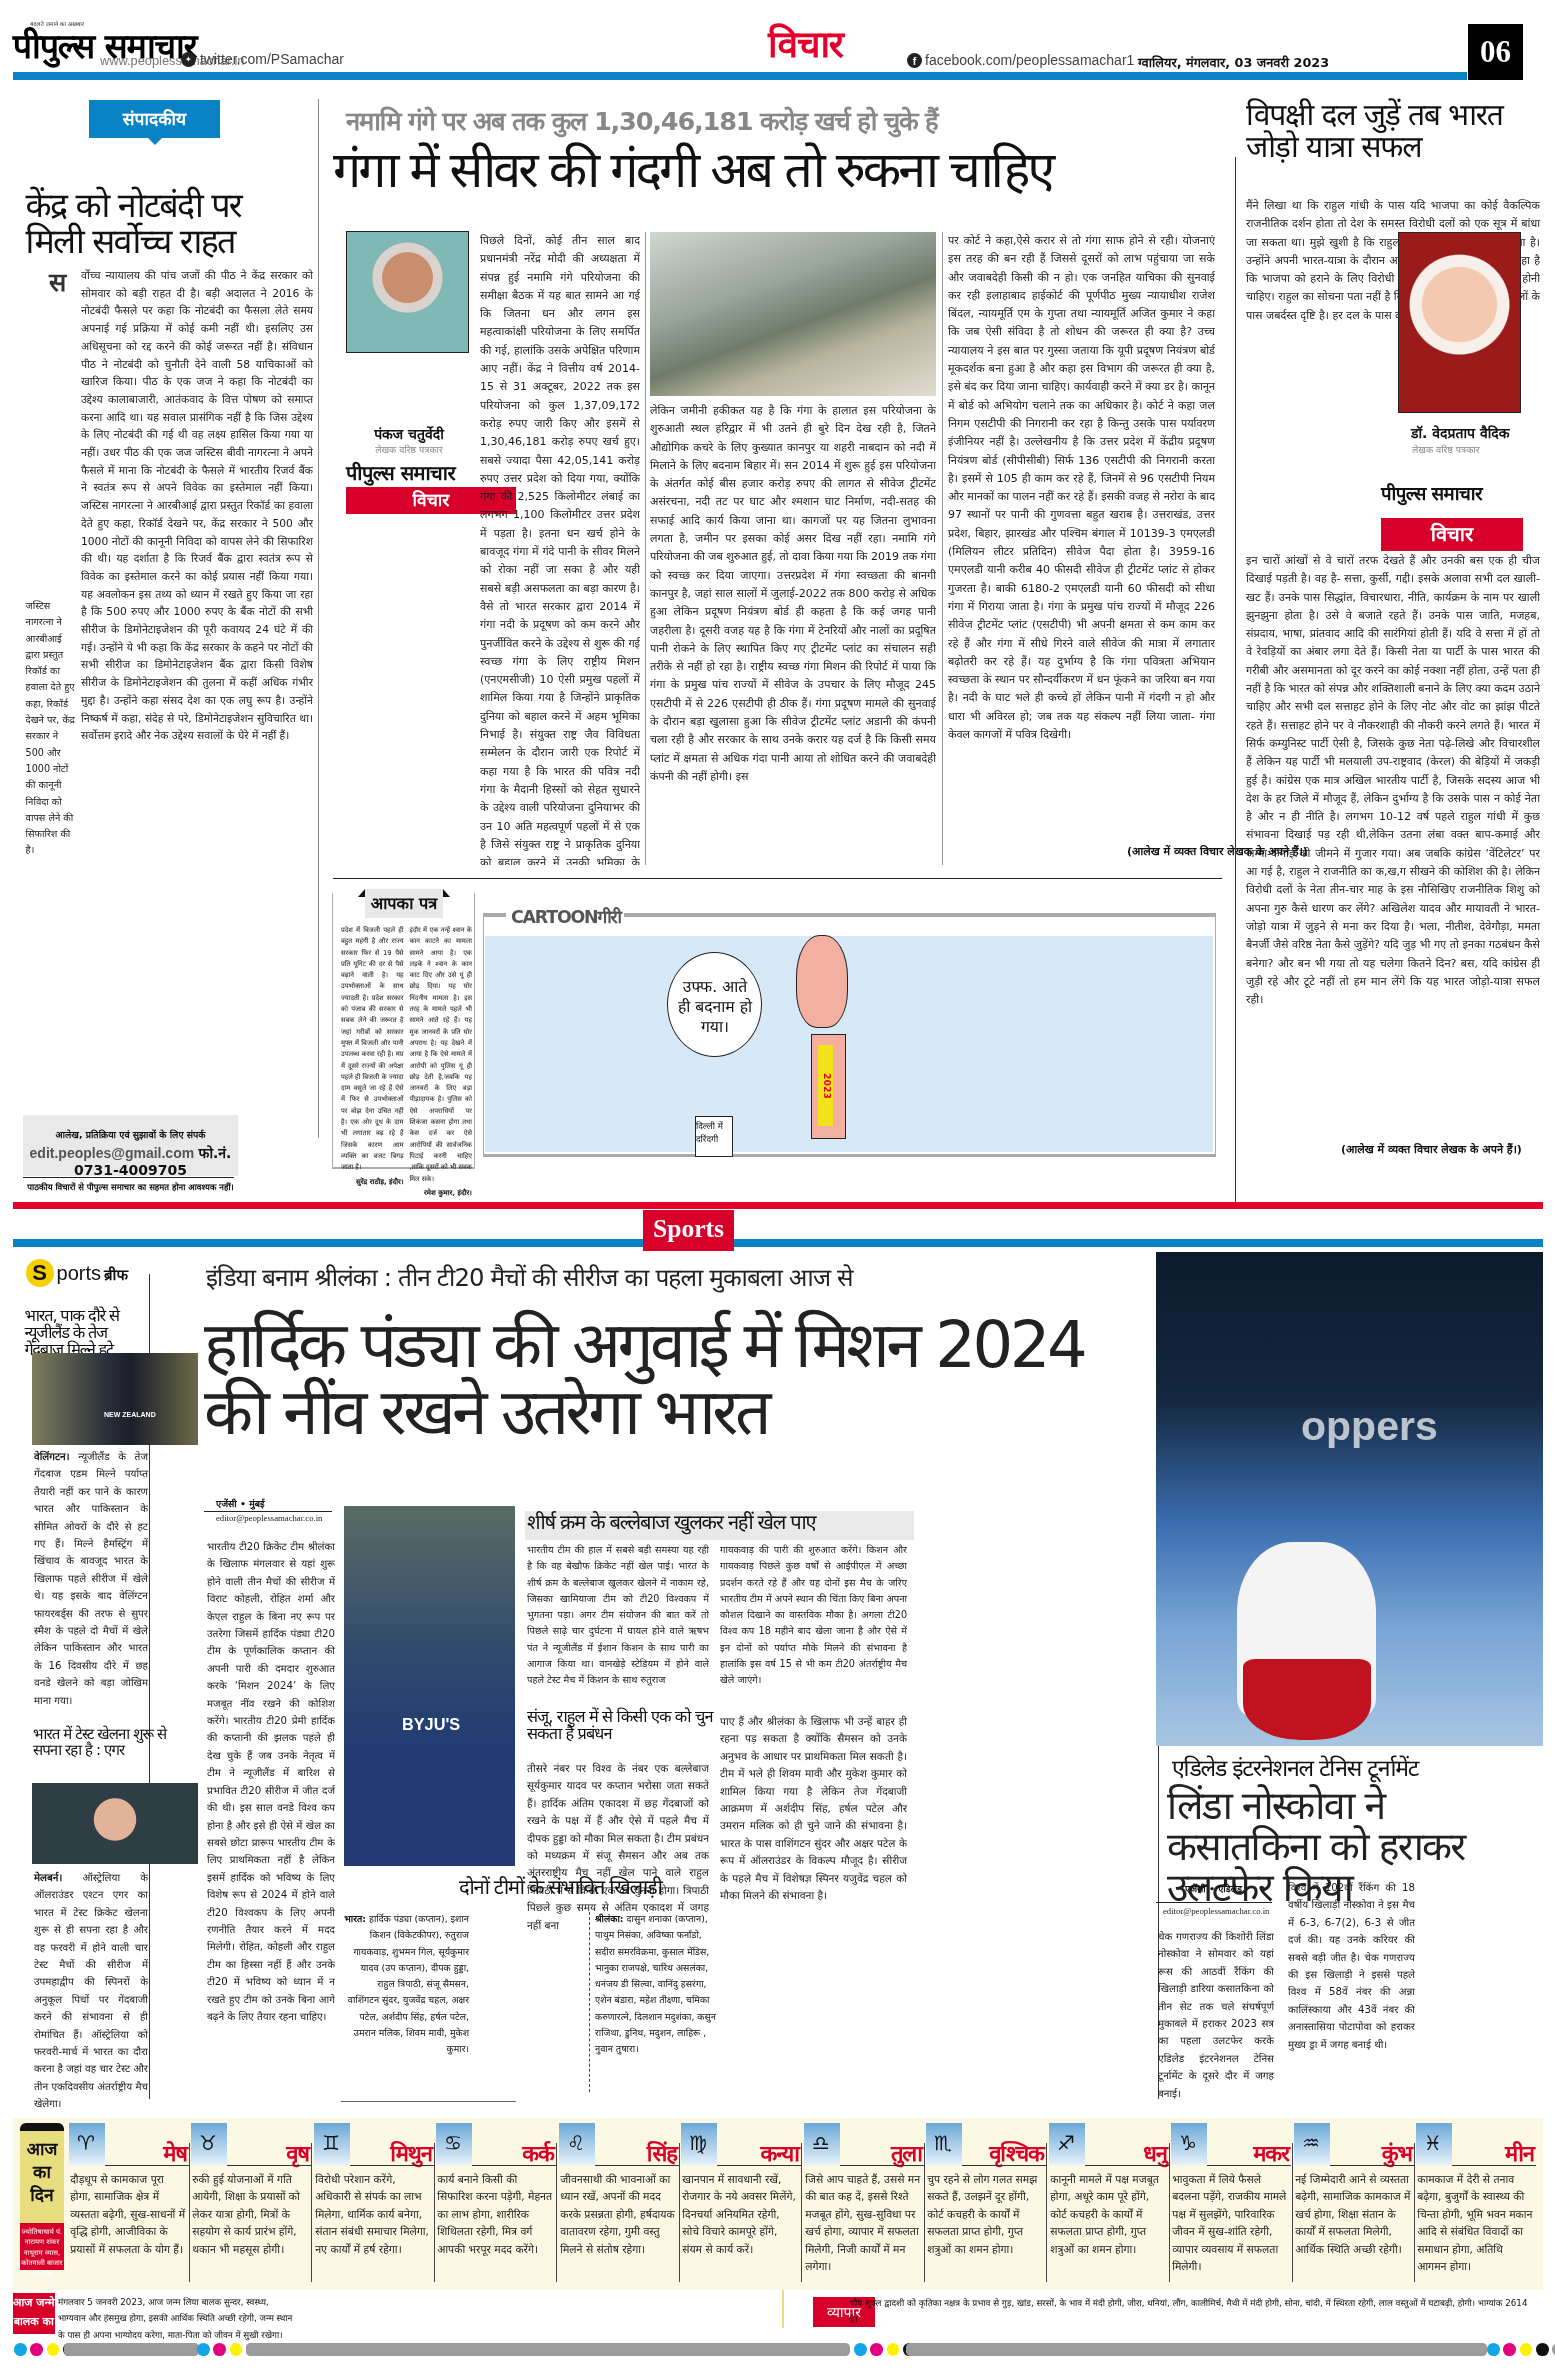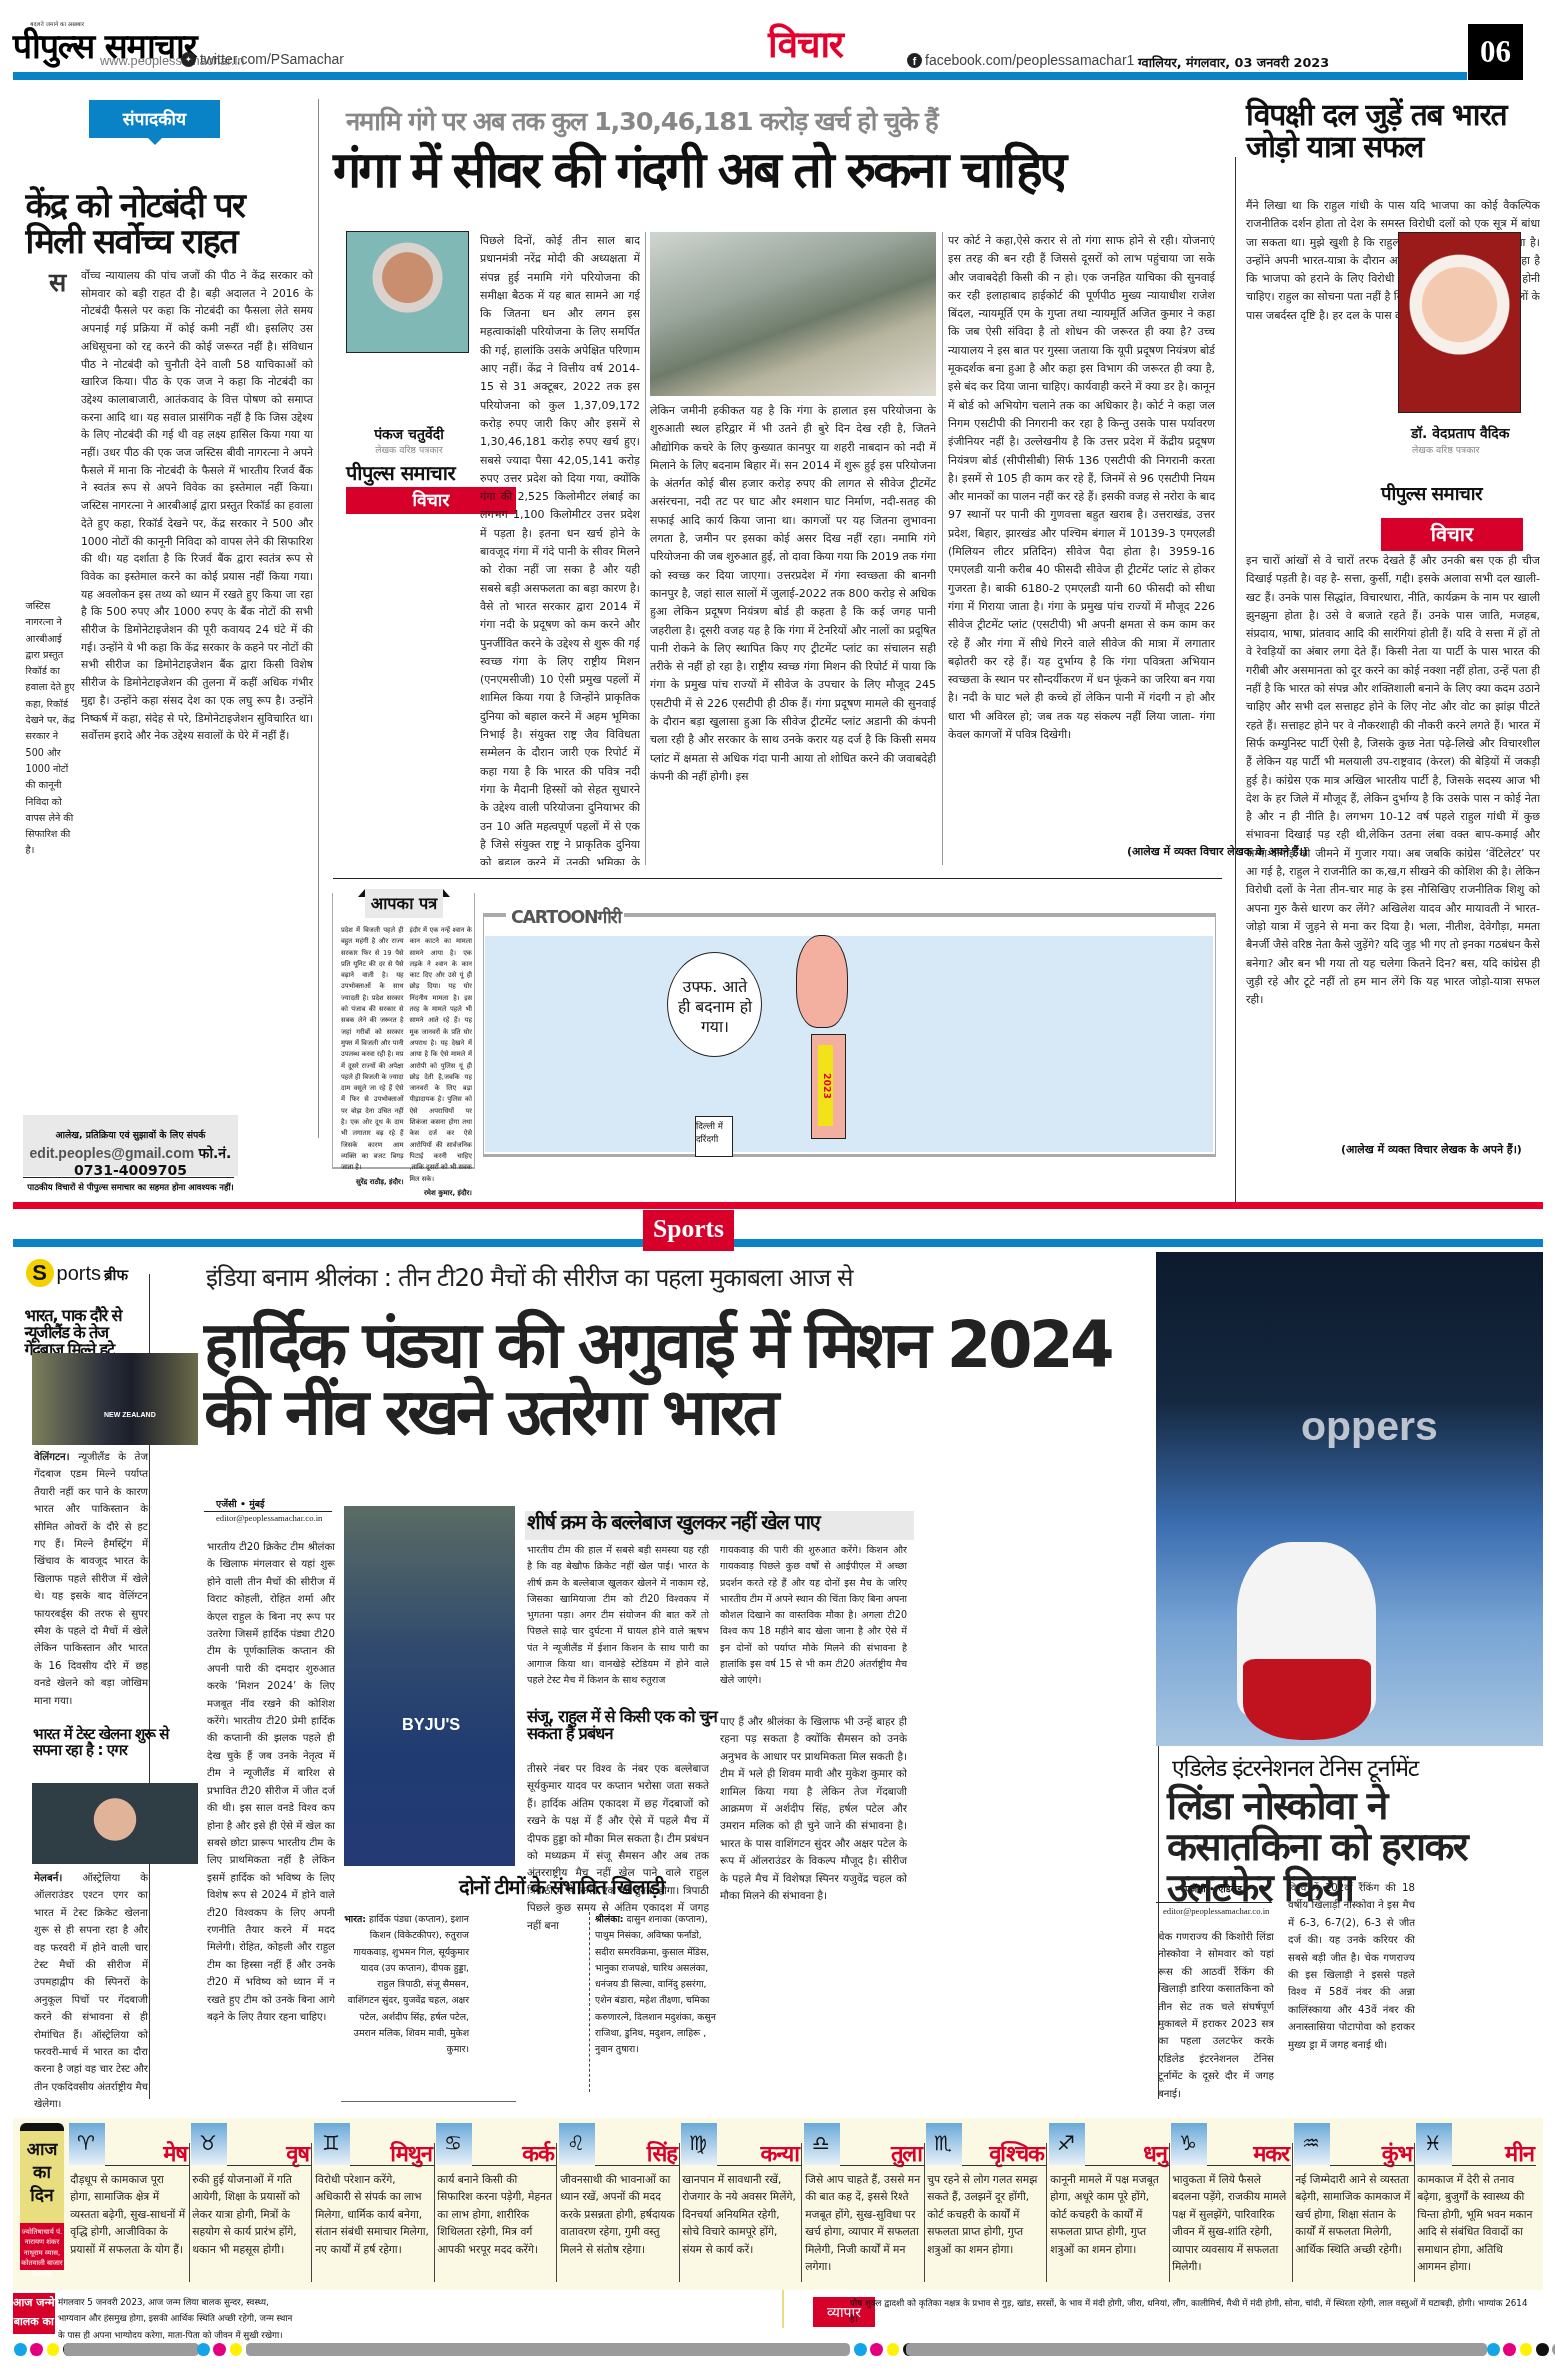--- a/index.html
+++ b/index.html
@@ -1,20 +1,20 @@
 <!DOCTYPE html>
 <html style="font-size:9.3px"><head>
 <meta charset="utf-8">
 <style>
 *{box-sizing:border-box;margin:0;padding:0;}
 html,body{width:1555px;height:2377px;background:#fff;overflow:hidden;}
 body{position:relative;font-family:"DejaVu Sans",sans-serif;color:#111;}
 .abs{position:absolute;}
 .serif{font-family:"Liberation Serif",serif;}
-.hl{font-family:"DejaVu Sans",sans-serif;font-weight:bold;letter-spacing:-1.7px;line-height:1.05;}
+.hl{font-family:"DejaVu Sans",sans-serif;font-weight:normal;letter-spacing:-1.7px;line-height:1.05;}
 .body-text{font-size:11.6px;line-height:18.6px;text-align:justify;color:#1a1a1a;}
 .rule-v{position:absolute;width:1.2px;background:#222;}
 .rule-h{position:absolute;height:1.2px;background:#222;}
 .photo{position:absolute;overflow:hidden;}
 
 .logo{position:absolute;font-weight:bold;color:#000;letter-spacing:-1.2px;}
 .logo .tag{position:absolute;font-size:5.8px;font-weight:normal;letter-spacing:0;color:#222;}
 .blue-bar{position:absolute;background:#0a82c6;}
 .red-bar{position:absolute;background:#e4002b;}
 .red-box{background:#d7002a;color:#fff;text-align:center;font-weight:bold;}

